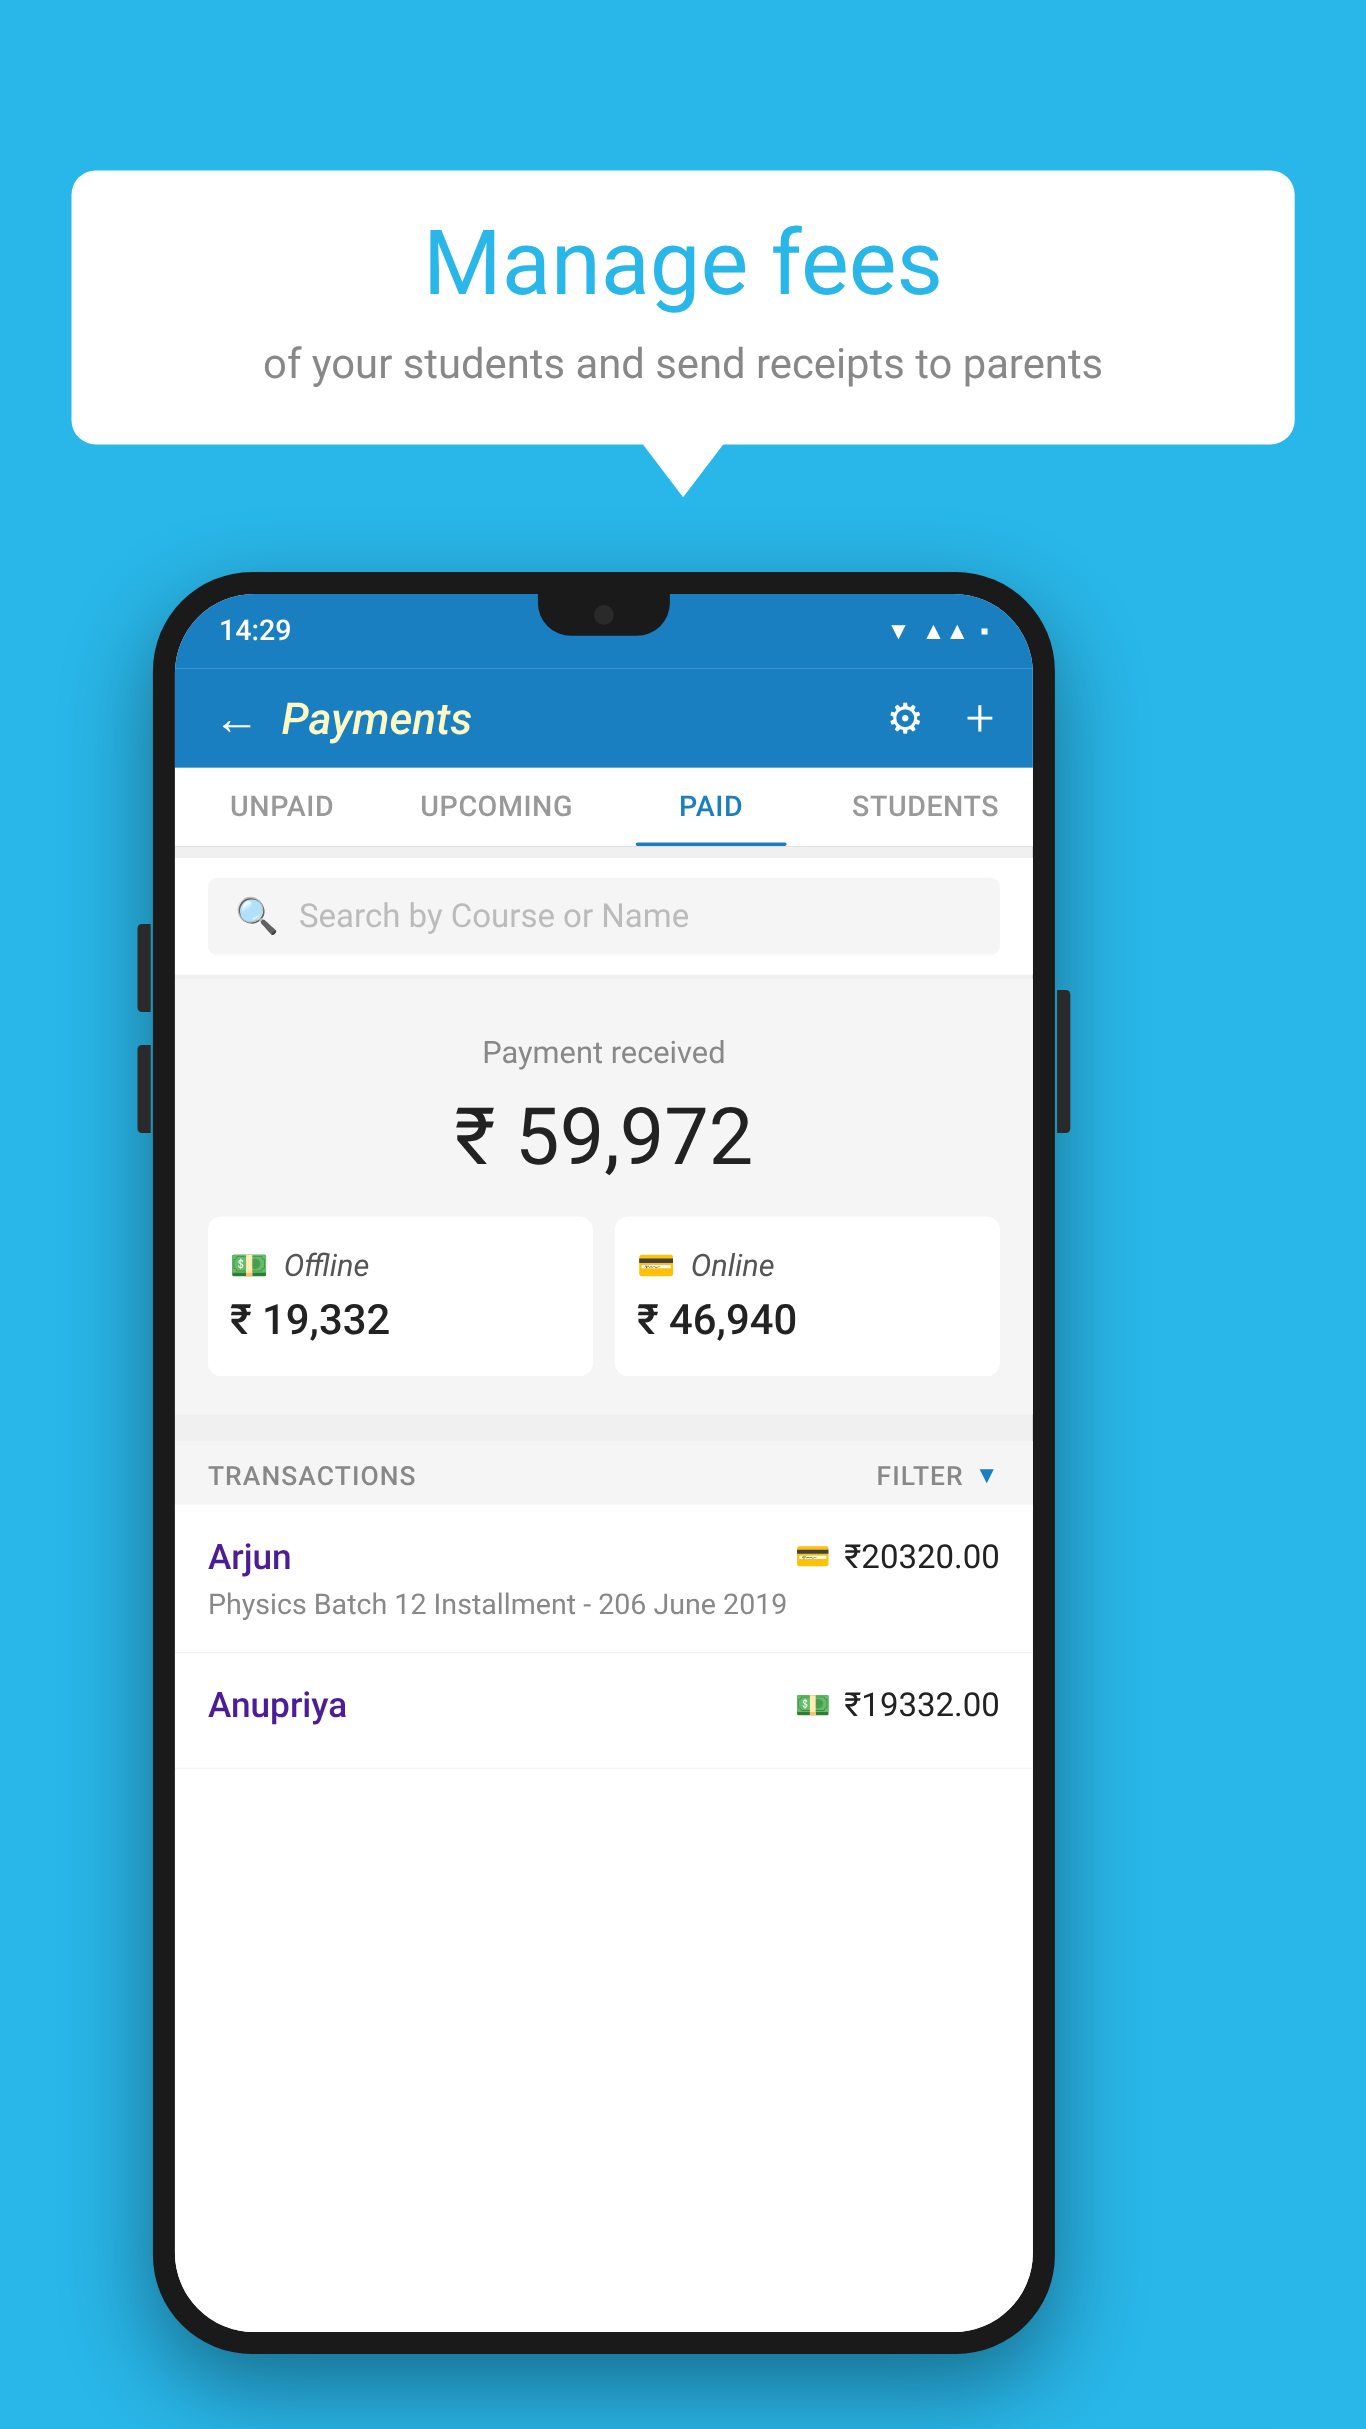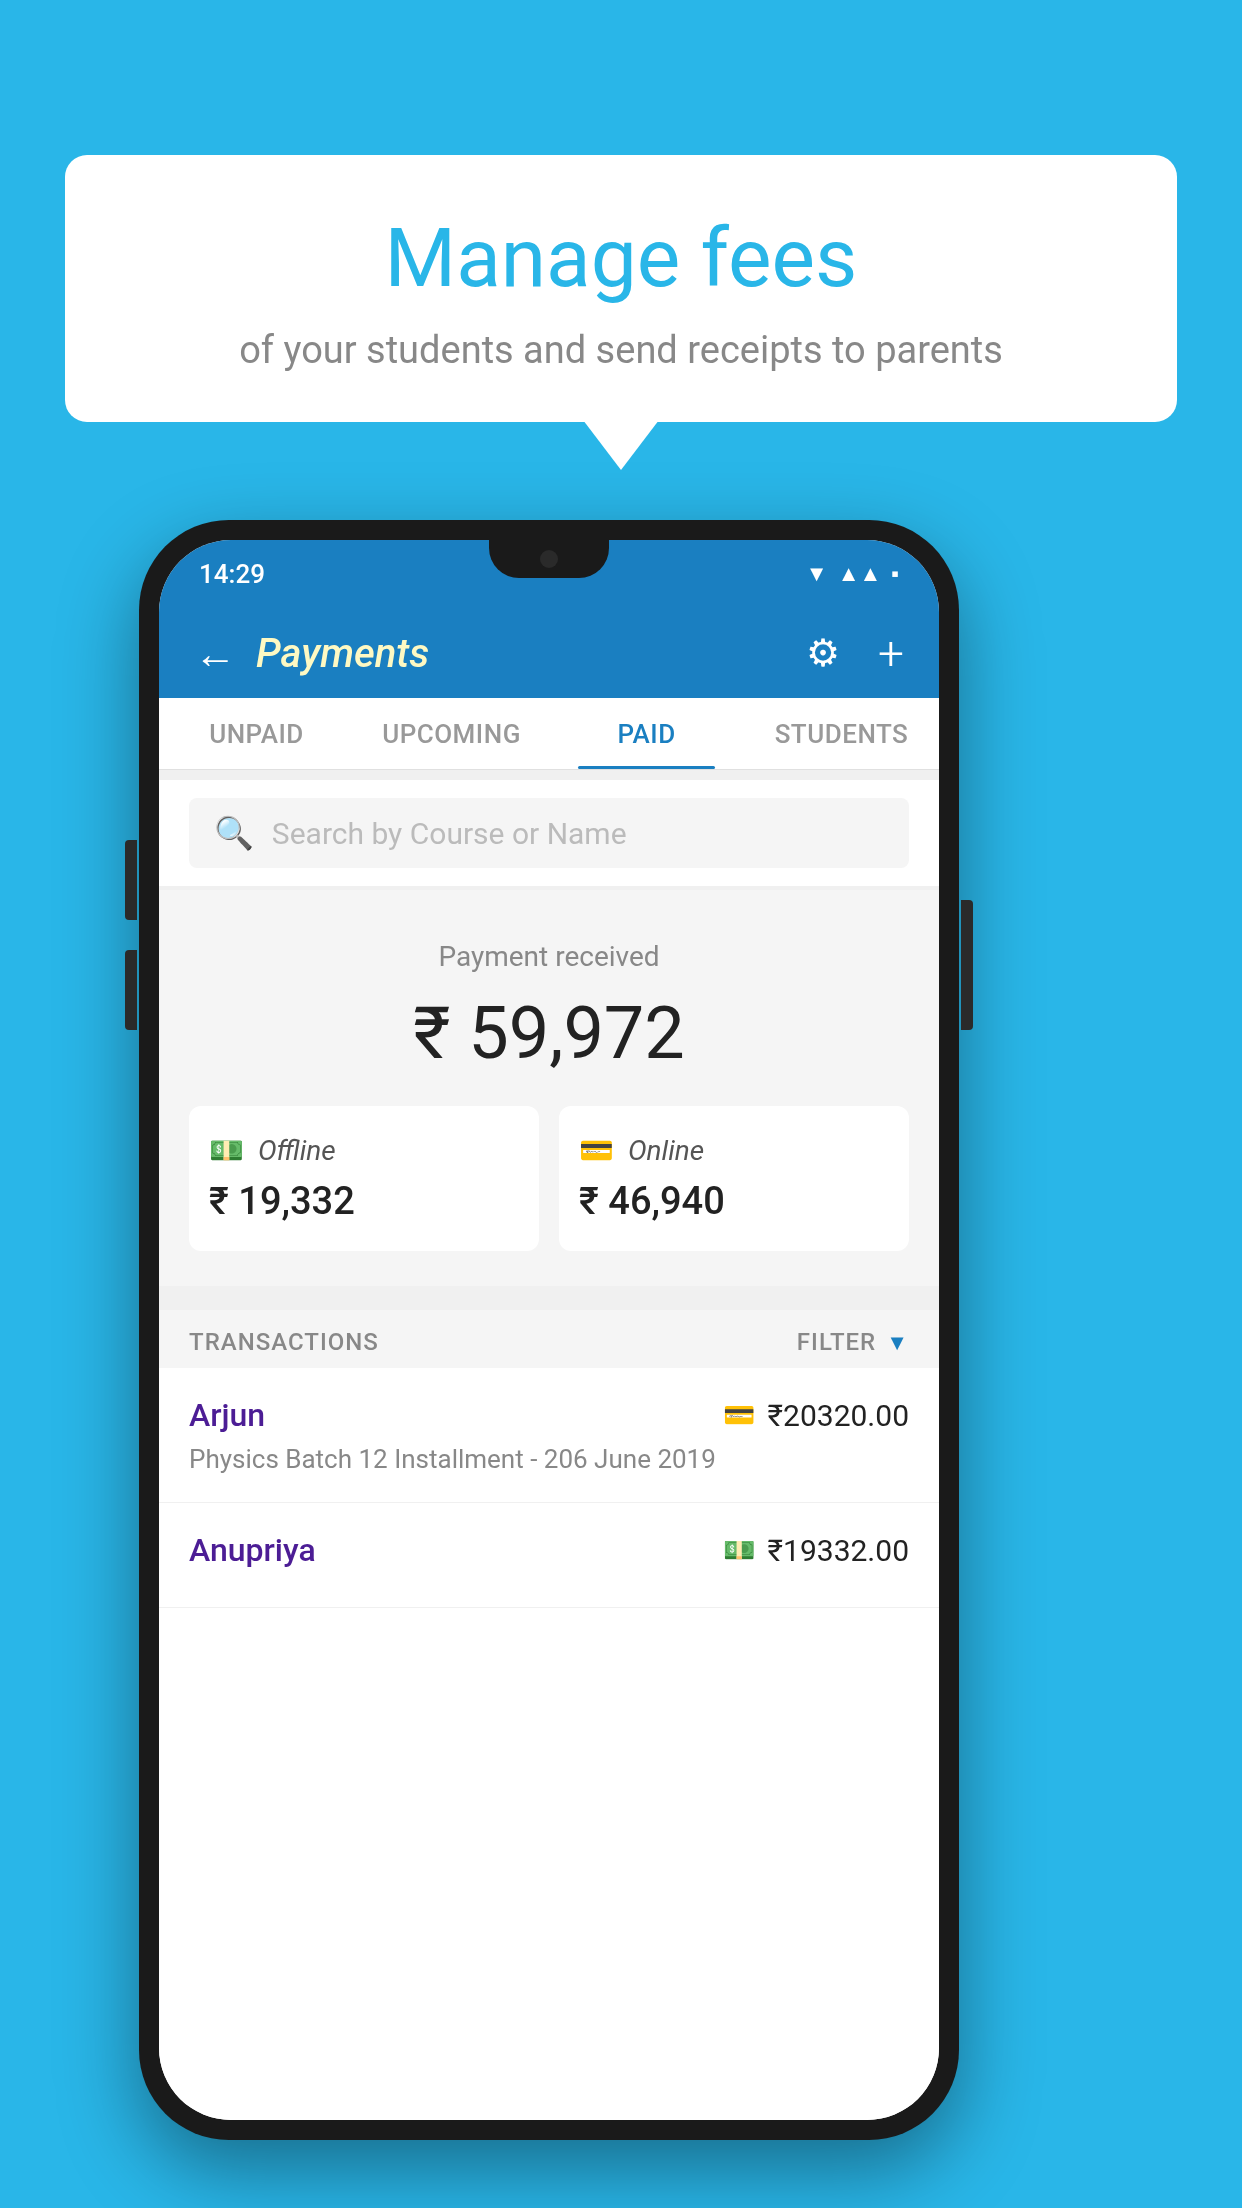--- a/index.html
+++ b/index.html
@@ -16,21 +16,21 @@
     
     .speech-bubble-container {
       position: absolute;
       top: 155px;
       left: 65px;
       right: 65px;
     }
     .speech-bubble {
       background: white;
       border-radius: 22px;
-      padding: 55px 60px 50px;
+      padding: 37px 60px 50px;
       text-align: center;
       position: relative;
     }
     .speech-bubble::after {
       content: '';
       position: absolute;
       bottom: -48px;
       left: 50%;
       transform: translateX(-50%);
       width: 0;
@@ -334,21 +334,21 @@
       justify-content: space-between;
     }
     .transactions-label {
       font-size: 24px;
       color: #888;
       font-weight: 500;
       letter-spacing: 1px;
     }
     .filter-btn {
       display: flex;
-      align-items: flex-end;
+      align-items: flex-start;
       gap: 10px;
       font-size: 24px;
       color: #888;
       font-weight: 500;
       letter-spacing: 1px;
     }
     .filter-triangle {
       color: #1a7fc1;
       font-size: 22px;
     }

